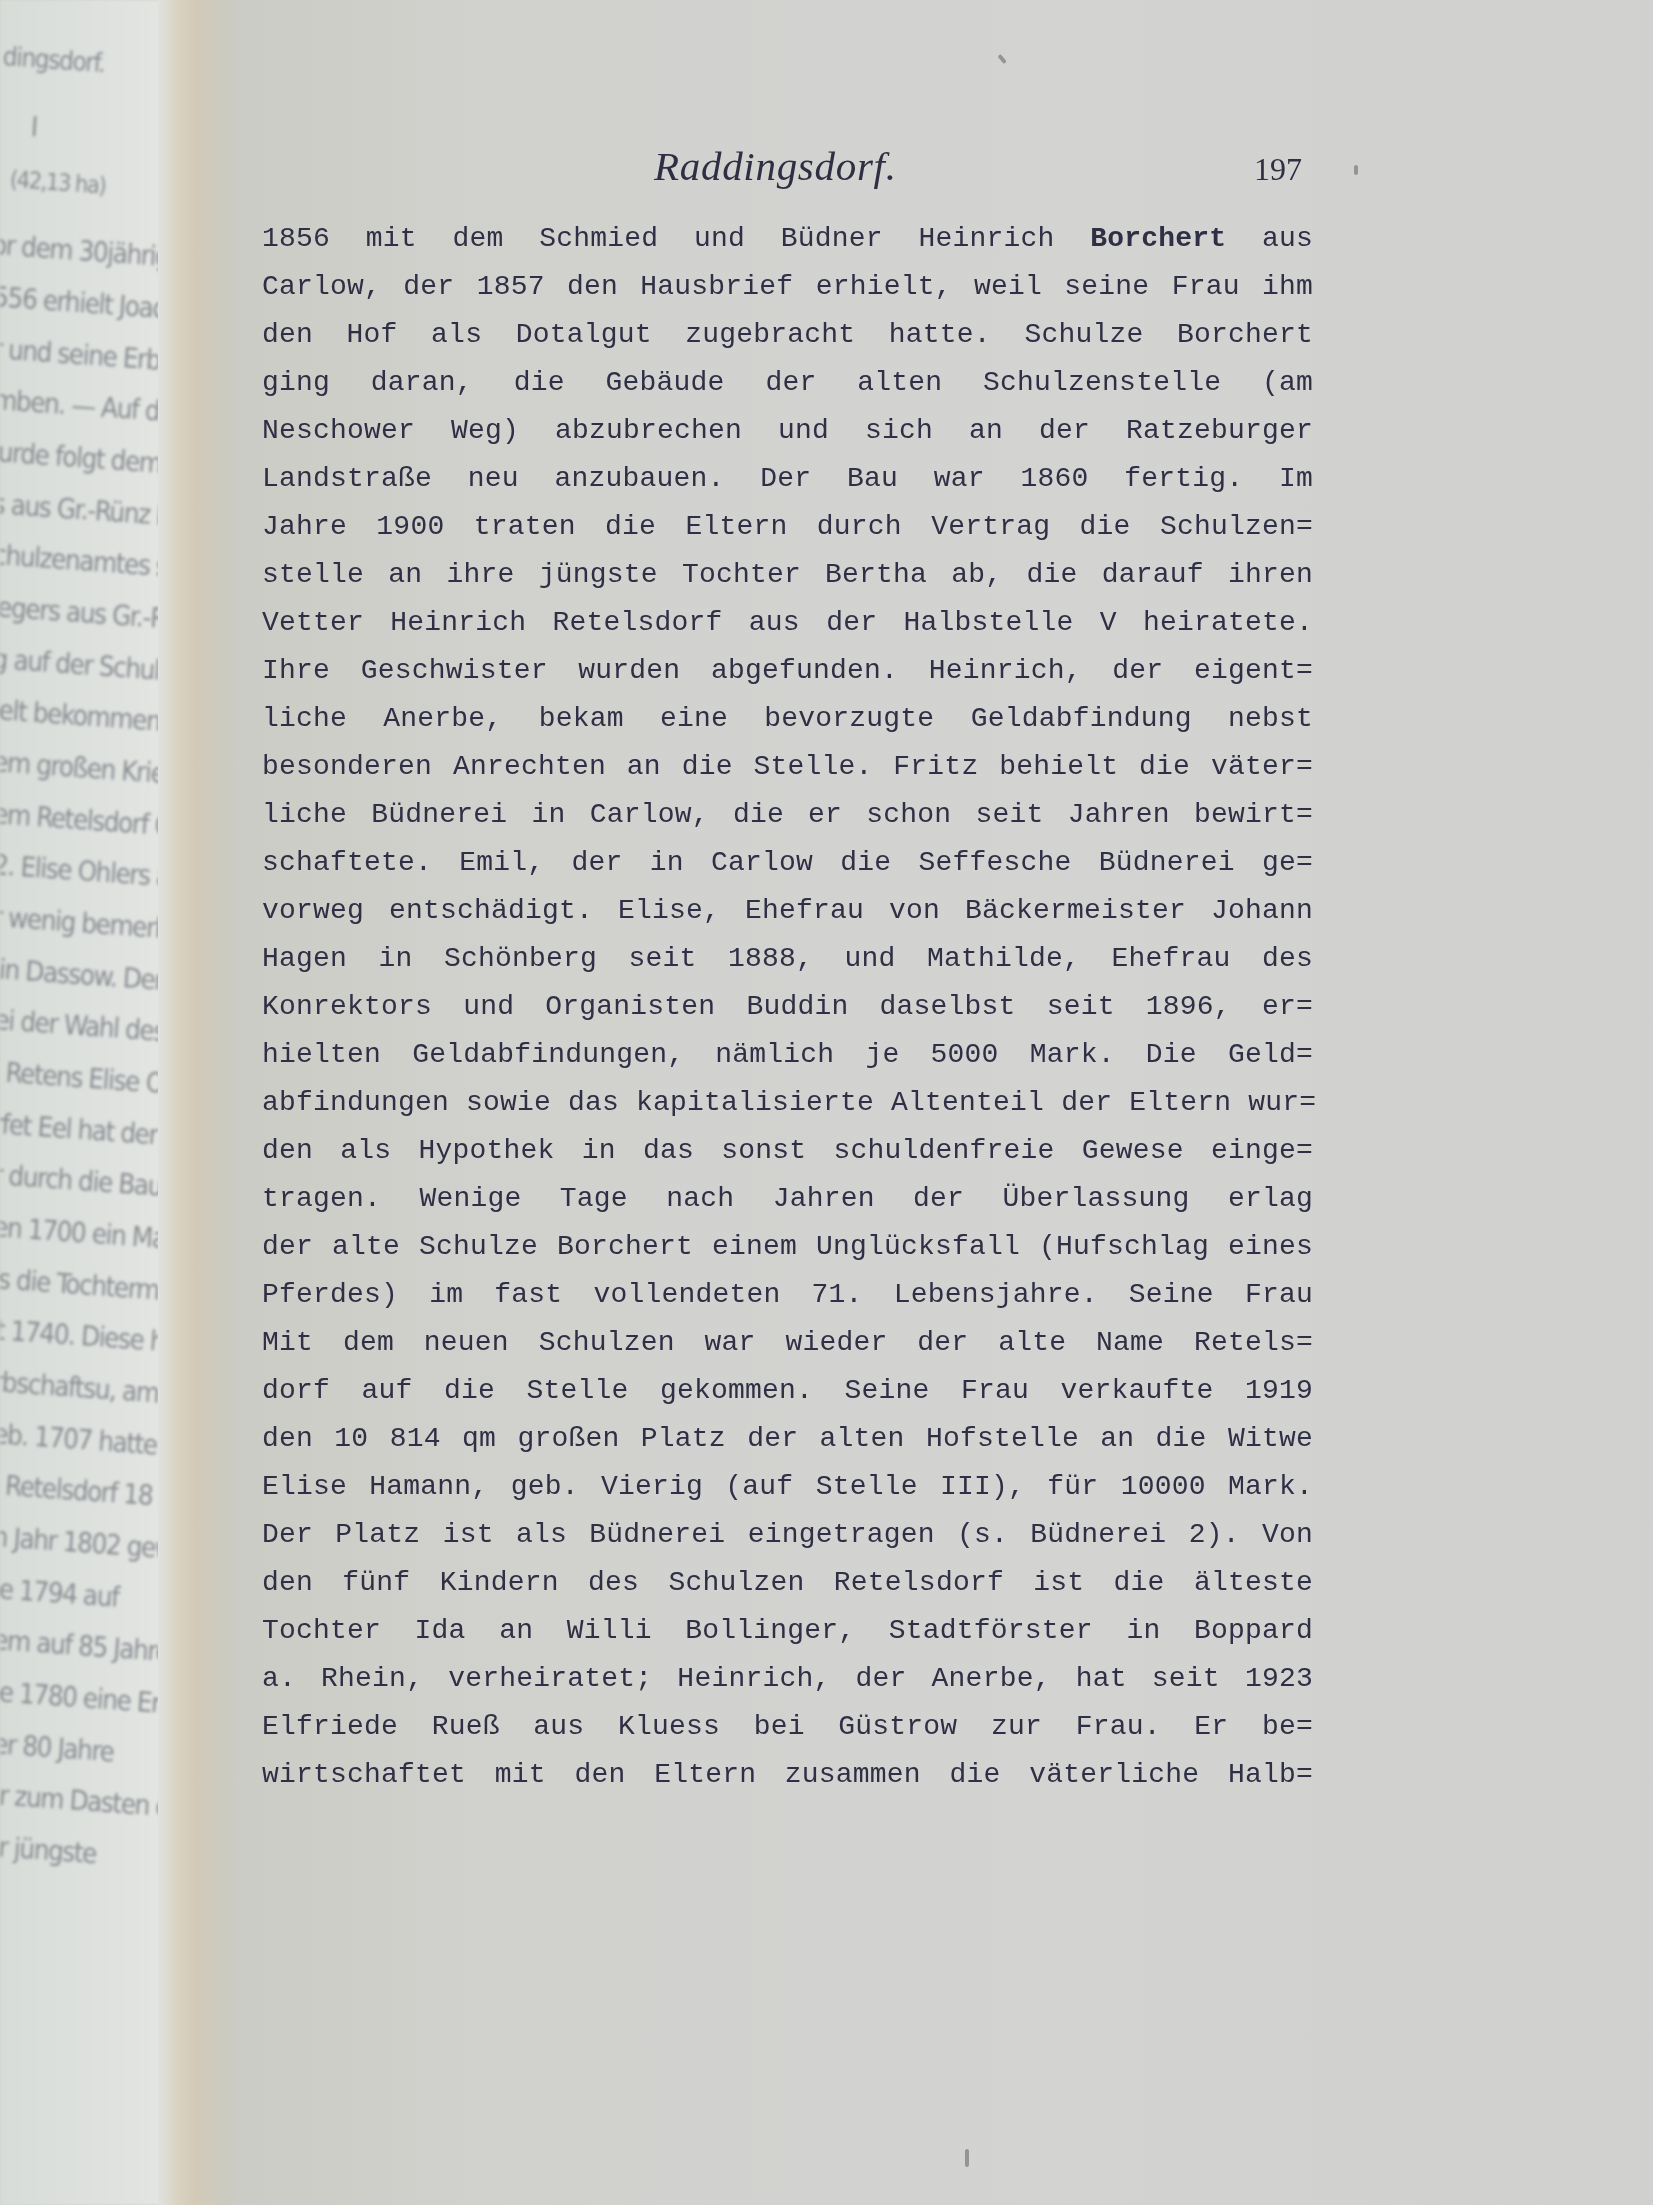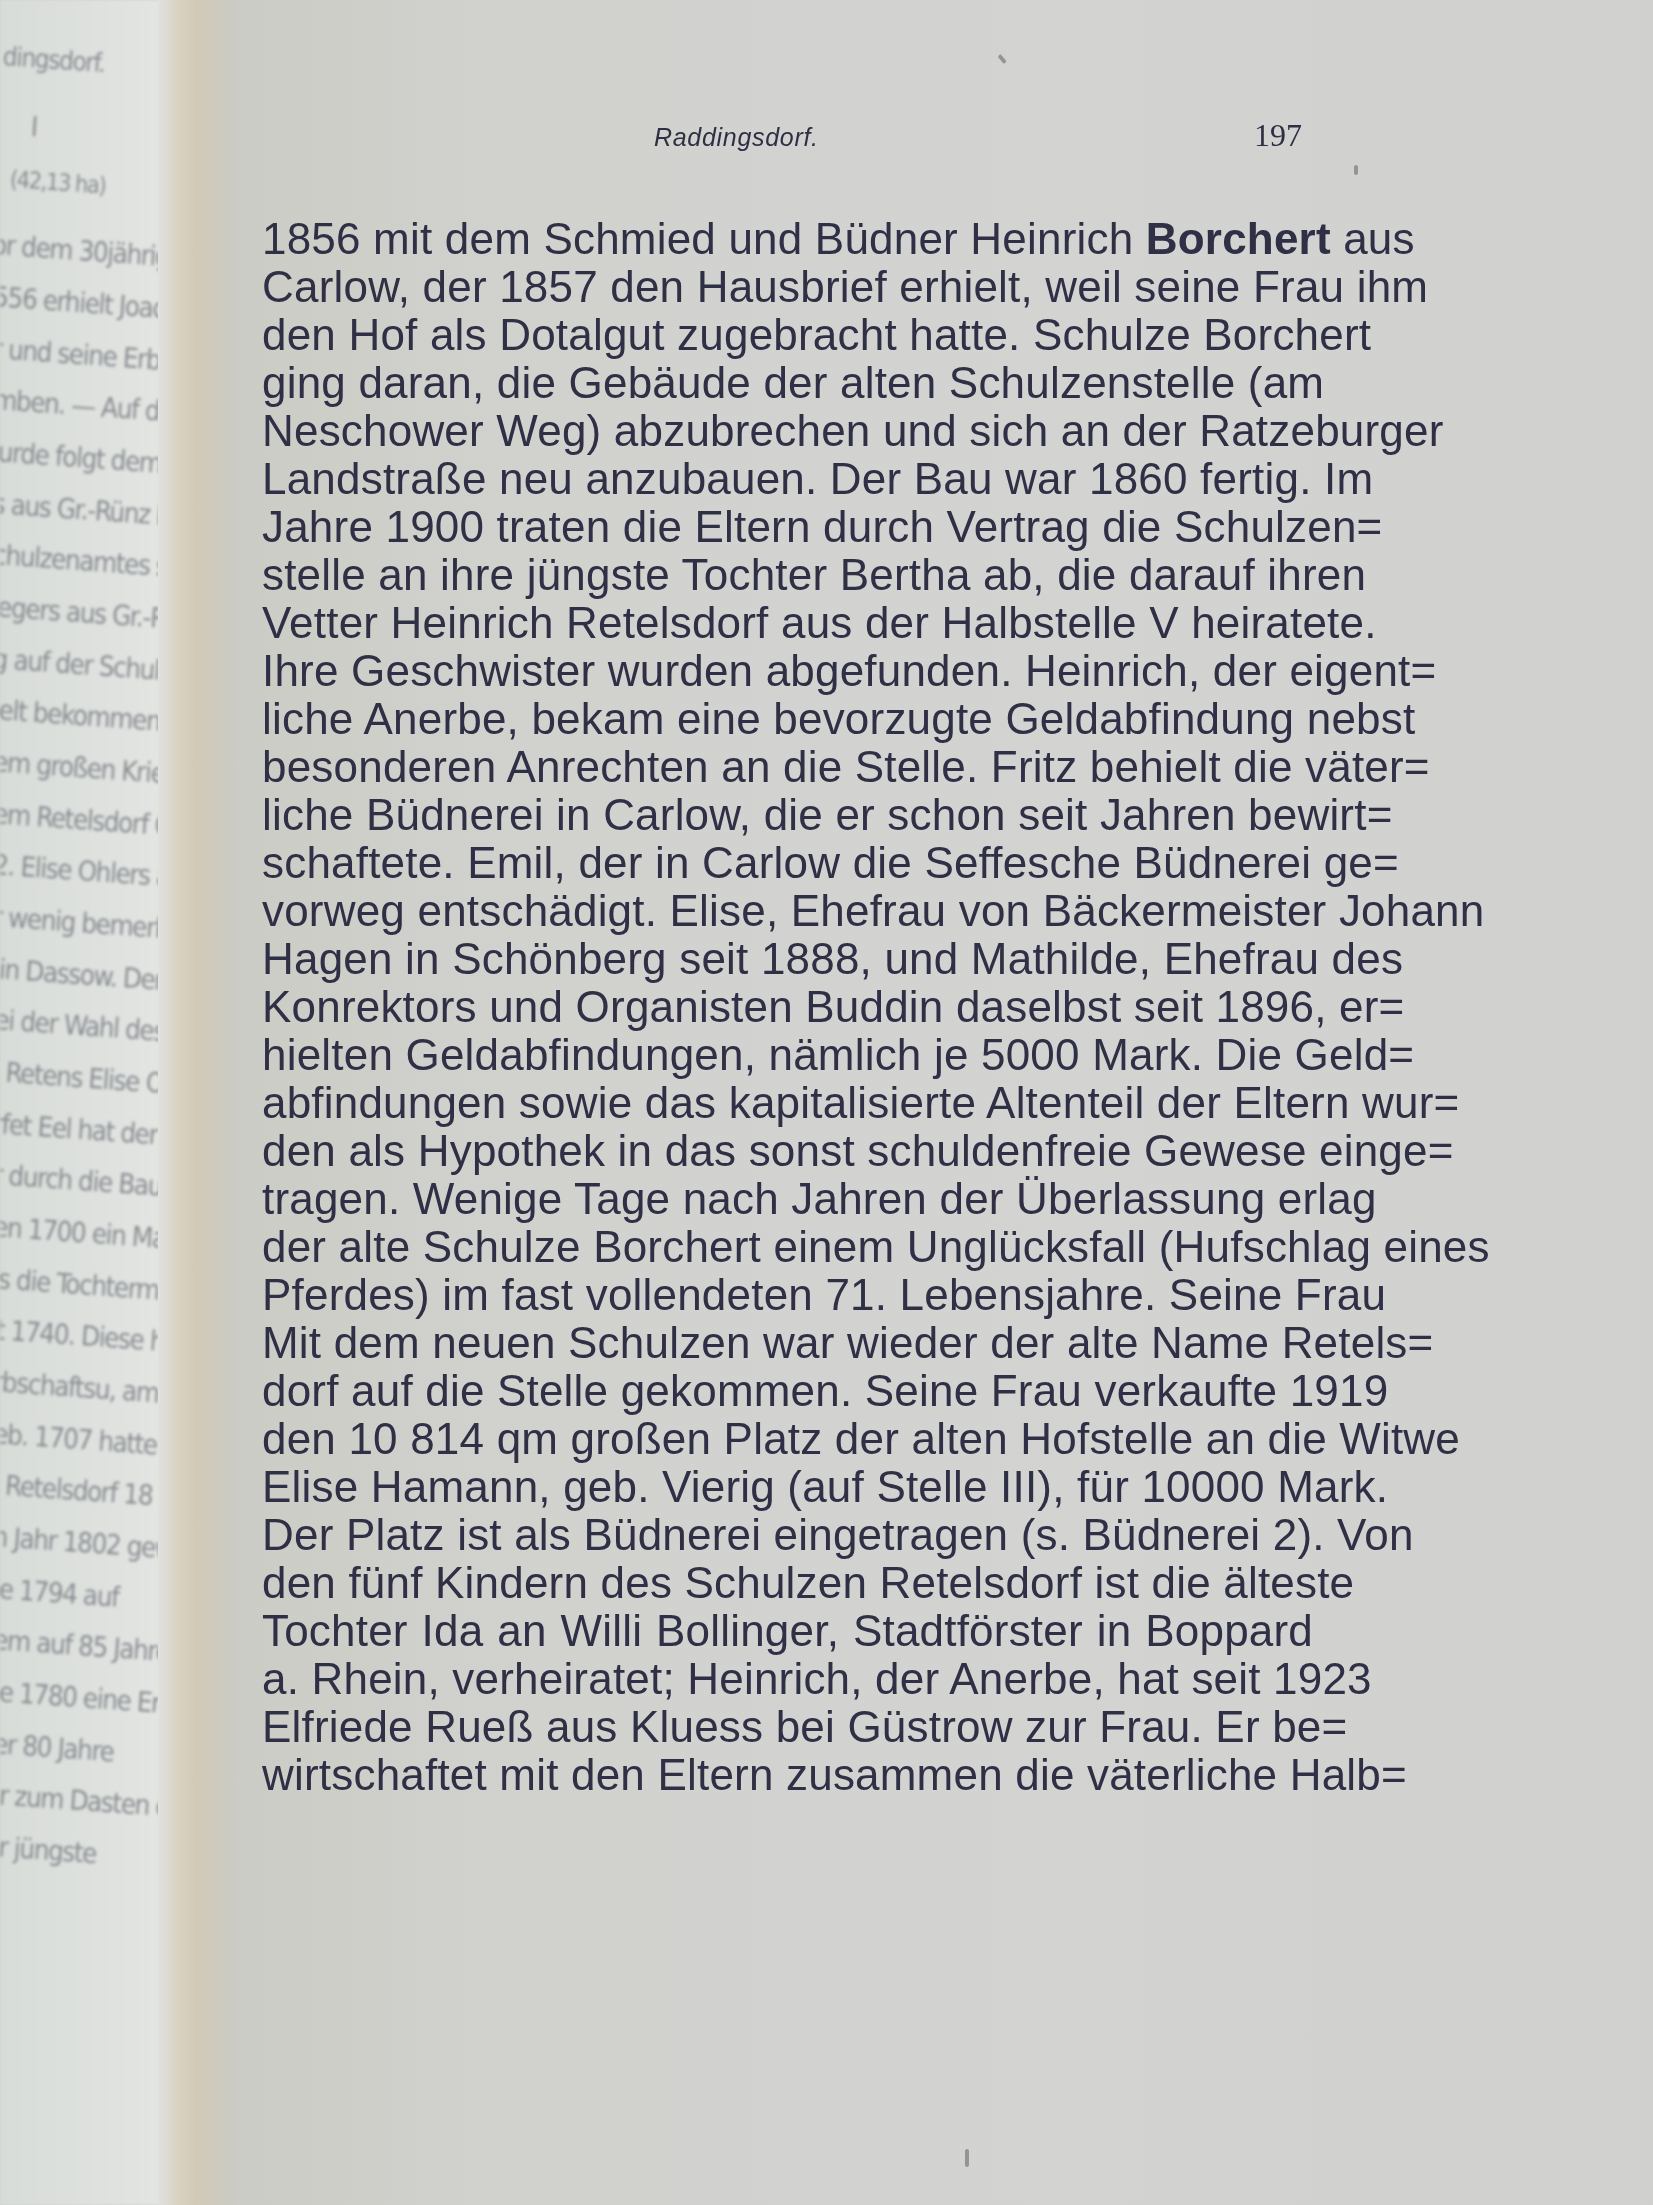--- a/index.html
+++ b/index.html
@@ -59,42 +59,43 @@
     left: 654px;
     top: 117px;
     width: 648px;
     height: 55px;
     display: flex;
     justify-content: space-between;
     align-items: baseline;
     color: #2f2f44;
   }
   .running-head .title {
-    font-family: Liberation Sans, sans-serif;
-    font-size: 25px;
+    font-family: Liberation Serif, serif;
+    font-size: 41px;
     font-style: italic;
     letter-spacing: 0.7px;
+    margin-top: 25px;
   }
   .running-head .page-number {
     font-family: "Liberation Serif", serif;
     font-size: 32px;
   }
   .body-text {
     position: absolute;
     left: 262px;
     top: 215px;
     width: 1051px;
     color: #2f2f45;
   }
   .body-text .line {
     display: block;
     height: 48px;
     line-height: 48px;
-    font-family: Liberation Sans, sans-serif;
-    font-size: 44px;
+    font-family: Liberation Mono, monospace;
+    font-size: 28px;
     text-align: justify;
     text-align-last: justify;
     white-space: nowrap;
     letter-spacing: 0.2px;
   }
   .body-text .line.last {
     text-align-last: justify;
   }
   .body-text .bold {
     font-weight: bold;

